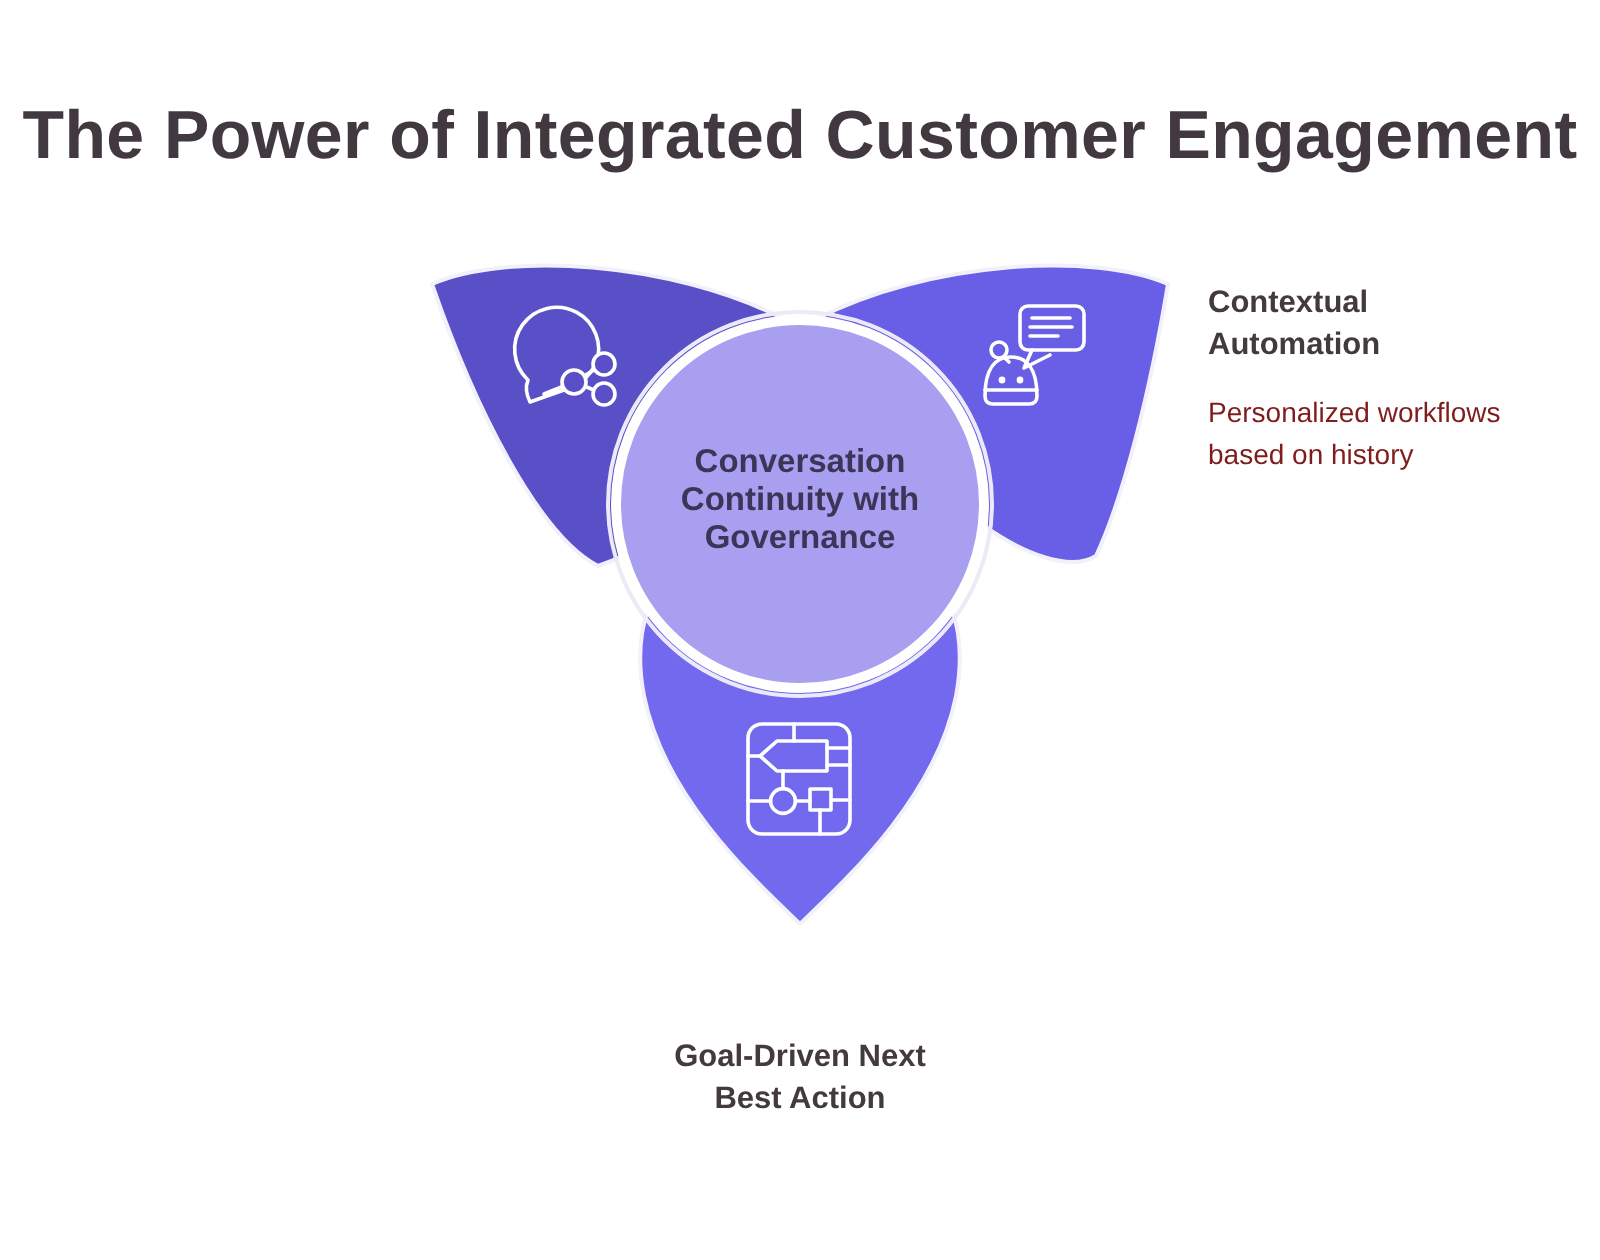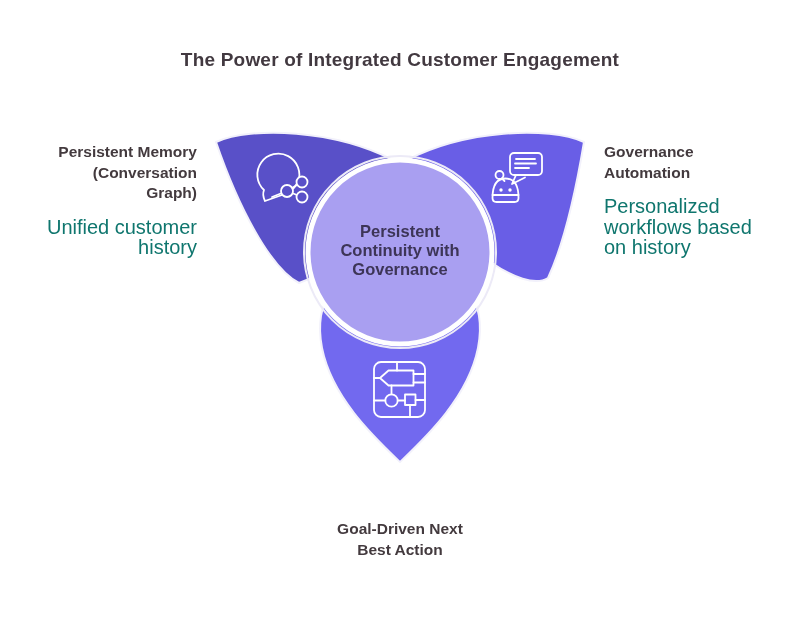--- a/index.html
+++ b/index.html
@@ -3,34 +3,34 @@
 <meta charset="utf-8">
 <style>
   html,body { margin:0; padding:0; background:#ffffff; }
   .canvas {
     position:relative; width:800px; height:630px; overflow:hidden;
     background:#ffffff;
     font-family:"Liberation Sans", sans-serif;
   }
   .title {
     position:absolute; top:49px; left:0; width:800px;
-    text-align:center; font-size:19px; font-weight:700;
+    text-align:center; font-size:34px; font-weight:700;
     color:#423940; letter-spacing:0.2px; margin:0;
   }
   .flower { position:absolute; left:0; top:0; width:800px; height:630px; }
   .petal { stroke:#f2f1fb; stroke-width:2; stroke-linejoin:round; }
   .icon { fill:none; stroke:#ffffff; stroke-width:1.8; stroke-linecap:round; stroke-linejoin:round; }
   .text-block { position:absolute; }
   .petal-heading {
     font-size:15.5px; font-weight:700; line-height:20.5px;
     color:#433a3e; margin:0;
   }
   .petal-desc {
-    font-size:20px; font-weight:400; line-height:20.5px;
-    color:#0f766e; margin:13px 0 0 0;
+    font-size:14px; font-weight:400; line-height:20.5px;
+    color:#7f1d1d; margin:13px 0 0 0;
   }
   .block-left  { right:603px; top:142px; width:152px; text-align:right; }
   .block-right { left:604px;  top:142px; width:152px; text-align:left; }
   .block-bottom{ left:324px;  top:491px; width:152px; text-align:center;margin-top:28px; }
   .center-label {
     position:absolute; left:325px; top:222px; width:150px;
     text-align:center; font-size:16.5px; font-weight:700;
     line-height:19px; color:#3d3557;
   }
 </style>
@@ -84,29 +84,25 @@
       <path d="M 19.5 25.5 V 34.3"></path>
       <circle cx="19.5" cy="40.5" r="6.2"></circle>
       <path d="M 2 40.5 H 13.3"></path>
       <path d="M 25.7 40.5 H 33"></path>
       <rect x="33" y="34.5" width="10.5" height="10.5"></rect>
       <path d="M 43.5 40 H 53"></path>
       <path d="M 38 45 V 57"></path>
     </g>
   </svg>
 
-  <div class="center-label">Persistent Continuity with Governance</div>
+  <div class="center-label">Conversation Continuity with Governance</div>
 
-  <div class="text-block block-left">
-    <p class="petal-heading">Persistent Memory (Conversation Graph)</p>
-    <p class="petal-desc">Unified customer history</p>
-  </div>
 
   <div class="text-block block-right">
-    <p class="petal-heading">Governance Automation</p>
+    <p class="petal-heading">Contextual Automation</p>
     <p class="petal-desc">Personalized workflows based on history</p>
   </div>
 
   <div class="text-block block-bottom">
     <p class="petal-heading">Goal-Driven Next Best Action</p>
   </div>
 
 </div>
 
 </body></html>

